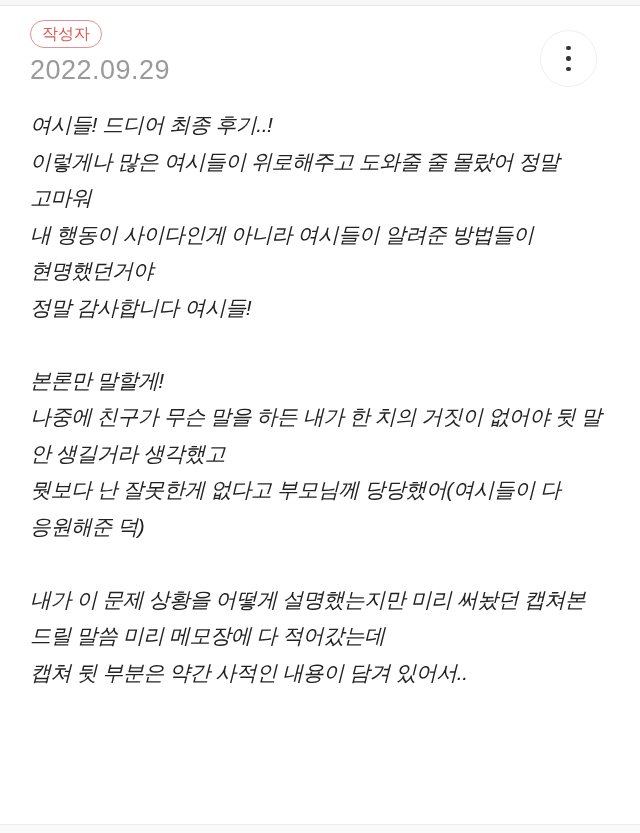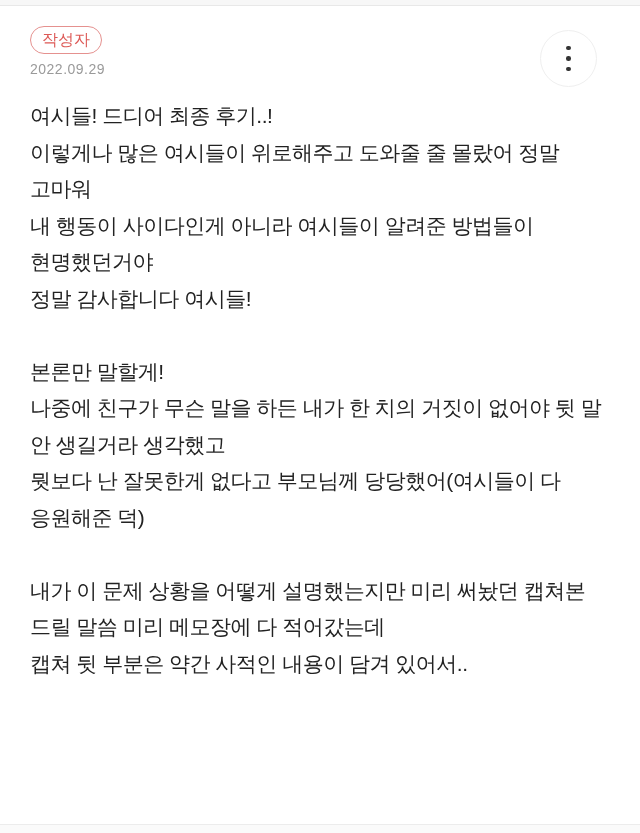--- a/index.html
+++ b/index.html
@@ -26,35 +26,35 @@
     height: 9px;
     background: #fafafa;
     border-top: 1px solid #ececec;
   }
   .content {
     position: relative;
     padding: 0 30px;
   }
   .header {
     position: relative;
-    padding-top: 26px;
+    padding-top: 20px;
   }
   .author-badge {
     display: inline-block;
     font-size: 16px;
     color: #dd5a57;
     border: 1.5px solid #e5918f;
     border-radius: 15px;
     padding: 3px 11px 4px 11px;
     line-height: 1.2;
     background: #ffffff;
   }
   .post-date {
     margin-top: 7px;
-    font-size: 14px;
+    font-size: 27px;
     color: #9a9a9a;
     letter-spacing: 0.5px;
   }
   .menu-button {
     position: absolute;
     top: 30px;
     right: 13px;
     width: 57px;
     height: 57px;
     border-radius: 50%;
@@ -78,20 +78,21 @@
   }
   .post-body {
     margin-top: 21px;
     font-size: 21px;
     letter-spacing: -0.5px;
     color: #222222;
   }
   .body-line {
     line-height: 36.5px;
     white-space: pre;
+    font-style: italic;
   }
 </style>
 </head>
 <body>
 
 <div class="page">
   <div class="top-edge"></div>
 
   <div class="content">
     <div class="header">

